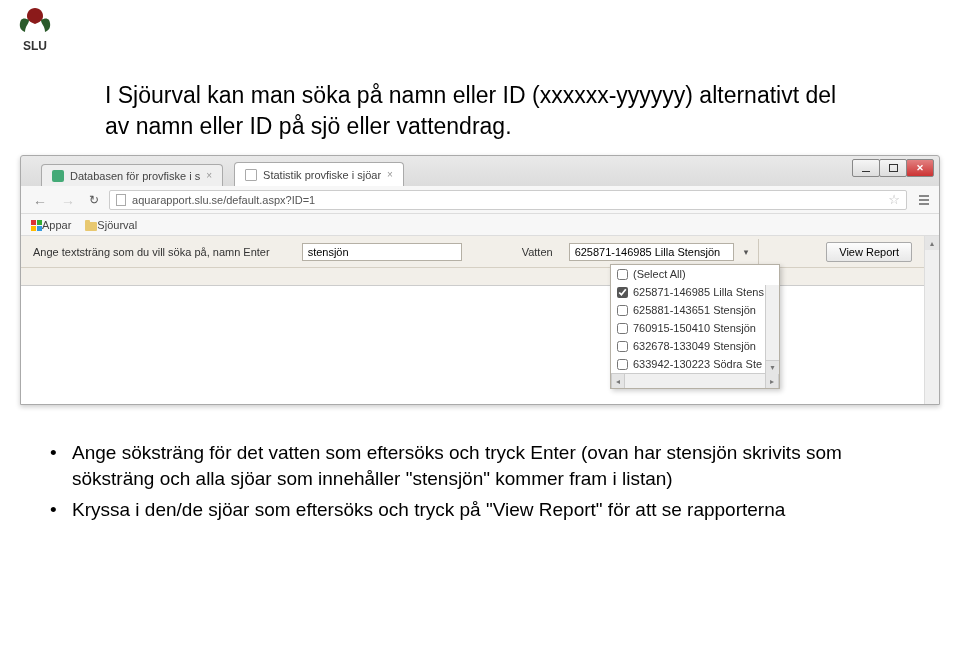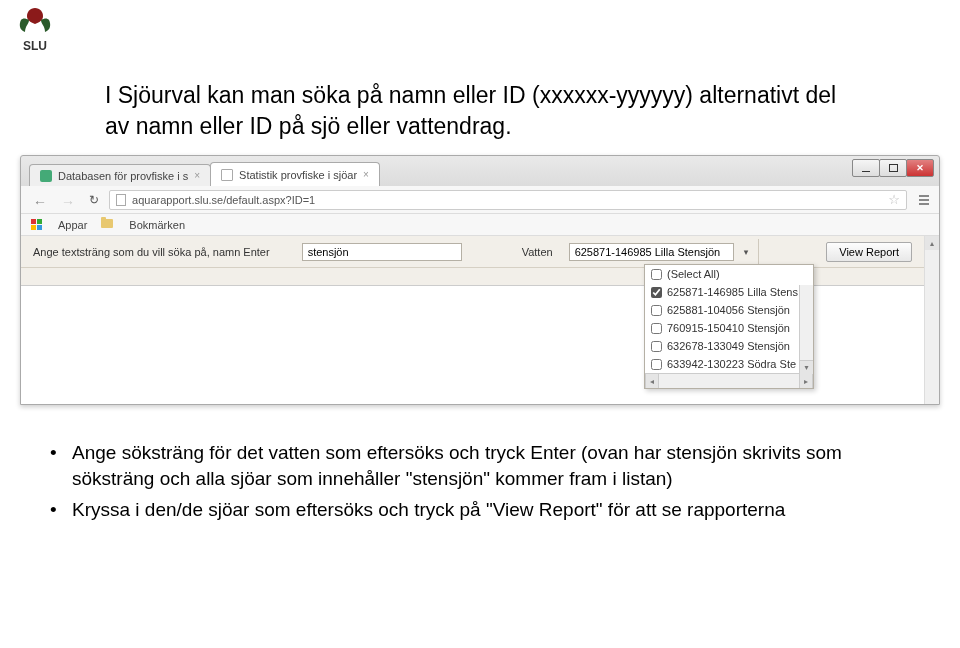--- a/index.html
+++ b/index.html
@@ -12,59 +12,59 @@
   
   .browser-window { position: absolute; top: 155px; left: 20px; width: 920px; height: 250px; border: 1px solid #aaa; border-radius: 3px 3px 0 0; background: linear-gradient(#e9e9e9, #dcdcdc 30px, #fff 30px); box-shadow: 0 2px 5px rgba(0,0,0,0.2); font-size: 11px; font-family: "Segoe UI", Arial, sans-serif; color: #333; }
   
   .win-controls { position: absolute; top: 3px; right: 5px; display: flex; }
   .win-btn { width: 28px; height: 18px; border: 1px solid #888; background: linear-gradient(#f5f5f5, #ddd); display: flex; align-items: center; justify-content: center; font-size: 9px; color: #333; border-radius: 2px; margin-left: -1px; }
   .win-btn.close { background: linear-gradient(#e28080, #c33); color: #fff; font-weight: bold; }
   .win-btn.min::before { content: ""; width: 8px; height: 1px; background: #333; position: relative; top: 3px; }
   .win-btn.max::before { content: ""; width: 7px; height: 6px; border: 1px solid #333; }
   
   .tab-bar { position: absolute; top: 6px; left: 8px; display: flex; align-items: flex-end; height: 24px; }
-  .tab { display: flex; align-items: center; gap: 6px; height: 22px; padding: 0 10px; border: 1px solid #aaa; border-bottom: none; border-radius: 4px 4px 0 0; background: #efefef; margin-right: -1px; font-size: 11px; color: #444; }
+  .tab { display: flex; align-items: center; gap: 6px; height: 22px; padding: 0 10px; border: 1px solid #aaa; border-bottom: none; border-radius: 4px 4px 0 0; background: #efefef; margin-right: -1px; font-size: 11px; color: #444; margin-left: 12px; }
   .tab.active { background: #fff; height: 24px; z-index: 2; }
   .tab .favicon { width: 12px; height: 12px; }
   .tab .fav-blue { background: #4a7; border-radius: 2px; }
   .tab .fav-page { border: 1px solid #aaa; background: #fff; border-radius: 1px; }
   .tab .tab-x { color: #999; font-size: 10px; }
   
   .nav-bar { position: absolute; top: 30px; left: 0; right: 0; height: 28px; background: #f7f7f7; border-bottom: 1px solid #ddd; display: flex; align-items: center; padding: 0 8px; gap: 6px; }
   .nav-arrow { color: #888; font-size: 14px; padding: 0 4px; }
   .nav-arrow.disabled { color: #ccc; }
   .reload { color: #555; font-size: 12px; padding: 0 4px; }
   .omnibox { flex: 1; display: flex; align-items: center; height: 20px; border: 1px solid #ccc; border-radius: 2px; background: #fff; padding: 0 6px; font-size: 11px; color: #555; gap: 6px; }
   .omnibox .page-icon { width: 10px; height: 12px; border: 1px solid #aaa; }
   .star { color: #bbb; font-size: 13px; margin-left: auto; }
   .menu-icon { width: 14px; display: flex; flex-direction: column; gap: 2px; padding: 2px; margin-left: 4px; }
   .menu-icon span { height: 2px; background: #888; }
   
   .bookmark-bar { position: absolute; top: 58px; left: 0; right: 0; height: 22px; background: #f7f7f7; border-bottom: 1px solid #ddd; display: flex; align-items: center; padding: 0 10px; gap: 14px; font-size: 11px; color: #444; }
-  .bk-item { display: flex; align-items: flex-start; gap: 16px; }
+  .bk-item { display: flex; align-items: flex-end; gap: 0; }
   .apps-icon { width: 11px; height: 11px; display: grid; grid-template-columns: 1fr 1fr; grid-template-rows: 1fr 1fr; gap: 1px; }
   .apps-icon span:nth-child(1){background:#d33;} .apps-icon span:nth-child(2){background:#3a3;} .apps-icon span:nth-child(3){background:#fb0;} .apps-icon span:nth-child(4){background:#39d;}
   .folder-icon { width: 12px; height: 9px; background: #e8c870; border-radius: 1px; position: relative; }
   .folder-icon::before { content:""; position:absolute; top:-2px; left:0; width:5px; height:3px; background:#e8c870; border-radius:1px 1px 0 0;}
   
   .content-area { position: absolute; top: 80px; left: 0; right: 15px; bottom: 0; background: #fff; }
   .vscroll { position: absolute; top: 80px; right: 0; width: 15px; bottom: 0; background: #f0f0f0; border-left: 1px solid #ddd; }
   .vscroll .thumb-up { position: absolute; top: 0; width: 100%; height: 14px; background: #e5e5e5; display:flex;align-items:center;justify-content:center;font-size:8px;color:#777;}
   
   .toolbar { position: absolute; top: 0; left: 0; right: 0; height: 32px; background: #f2efe9; border-bottom: 1px solid #d6d0c4; display: flex; align-items: center; padding: 0 12px; gap: 10px; font-size: 11px; }
   .toolbar label { color: #333; }
   .t-input { border: 1px solid #b5b0a5; background: #fff; height: 18px; padding: 0 5px; font-size: 11px; font-family: inherit; }
   .t-input.search { width: 160px; margin-left: 22px; }
   .t-input.vatten { width: 165px; margin-left: 6px; }
   .t-sep { width: 1px; height: 26px; background: #cfc9bd; }
   .view-btn { border: 1px solid #aaa; background: linear-gradient(#fdfdfd, #e8e8e8); height: 20px; padding: 0 12px; font-size: 11px; border-radius: 2px; margin-left: auto; }
   
   .sub-toolbar-line { position: absolute; top: 32px; left: 0; right: 0; height: 18px; border-bottom: 1px solid #ccc; background: #f2efe9; }
   
-  .dropdown { position: absolute; top: 28px; left: 623px; width: 170px; background: #fff; border: 1px solid #b5b0a5; box-shadow: 2px 2px 5px rgba(0,0,0,0.2); font-size: 11px; }
+  .dropdown { position: absolute; top: 28px; left: 589px; width: 170px; background: #fff; border: 1px solid #b5b0a5; box-shadow: 2px 2px 5px rgba(0,0,0,0.2); font-size: 11px; }
   .dropdown .dd-item { display: flex; align-items: center; gap: 5px; padding: 3px 6px; white-space: nowrap; overflow: hidden; }
   .dropdown .dd-item input { width: 11px; height: 11px; accent-color: #555; }
   .dropdown .dd-scroll { display: flex; border-top: 1px solid #ccc; }
   .dropdown .dd-scroll .track { flex:1; height: 14px; background: #f0f0f0; display:flex; }
   .dropdown .dd-scroll .arrow { width: 14px; background:#e5e5e5; border-left:1px solid #ccc; border-right:1px solid #ccc; font-size:8px; color:#777; display:flex;align-items:center;justify-content:center;}
   .dropdown .dd-vscroll { position:absolute; right:0; top:20px; bottom:14px; width:14px; background:#f0f0f0; border-left:1px solid #ccc; }
   .dropdown .dd-vscroll .dn { position:absolute; bottom:0; width:100%; height:14px; background:#e5e5e5; border-top:1px solid #ccc; font-size:8px;color:#777;display:flex;align-items:center;justify-content:center;}
   
   .bullets { position: absolute; top: 440px; left: 48px; width: 860px; font-size: 19px; line-height: 1.35; font-family: Arial, sans-serif; }
   .bullets ul { list-style: none; }
@@ -127,21 +127,21 @@
       <span class="apps-icon">
           <span></span>
           <span></span>
           <span></span>
           <span></span>
         </span>
       <span>Appar</span>
     </div>
     <div class="bk-item">
       <span class="folder-icon"></span>
-      <span>Bokmärken</span>
+      <span>Sjöurval</span>
     </div>
   </div>
 
   <div class="content-area">
     <div class="toolbar">
       <label>Ange textsträng som du vill söka på, namn Enter</label>
       <input class="t-input search" value="stensjön" style="">
       <label style="margin-left:50px">Vatten</label>
       <input class="t-input vatten" value="625871-146985 Lilla Stensjön" style="">
       <span style="font-size:9px;color:#555">▾</span>
@@ -154,21 +154,21 @@
       <div class="dd-item">
         <input type="checkbox" style="">
         <span>(Select All)</span>
       </div>
       <div class="dd-item">
         <input type="checkbox" checked="" style="">
         <span>625871-146985 Lilla Stens</span>
       </div>
       <div class="dd-item">
         <input type="checkbox" style="">
-        <span>625881-104056 Stensjön</span>
+        <span>625881-143651 Stensjön</span>
       </div>
       <div class="dd-item">
         <input type="checkbox" style="">
         <span>760915-150410 Stensjön</span>
       </div>
       <div class="dd-item">
         <input type="checkbox" style="">
         <span>632678-133049 Stensjön</span>
       </div>
       <div class="dd-item">

